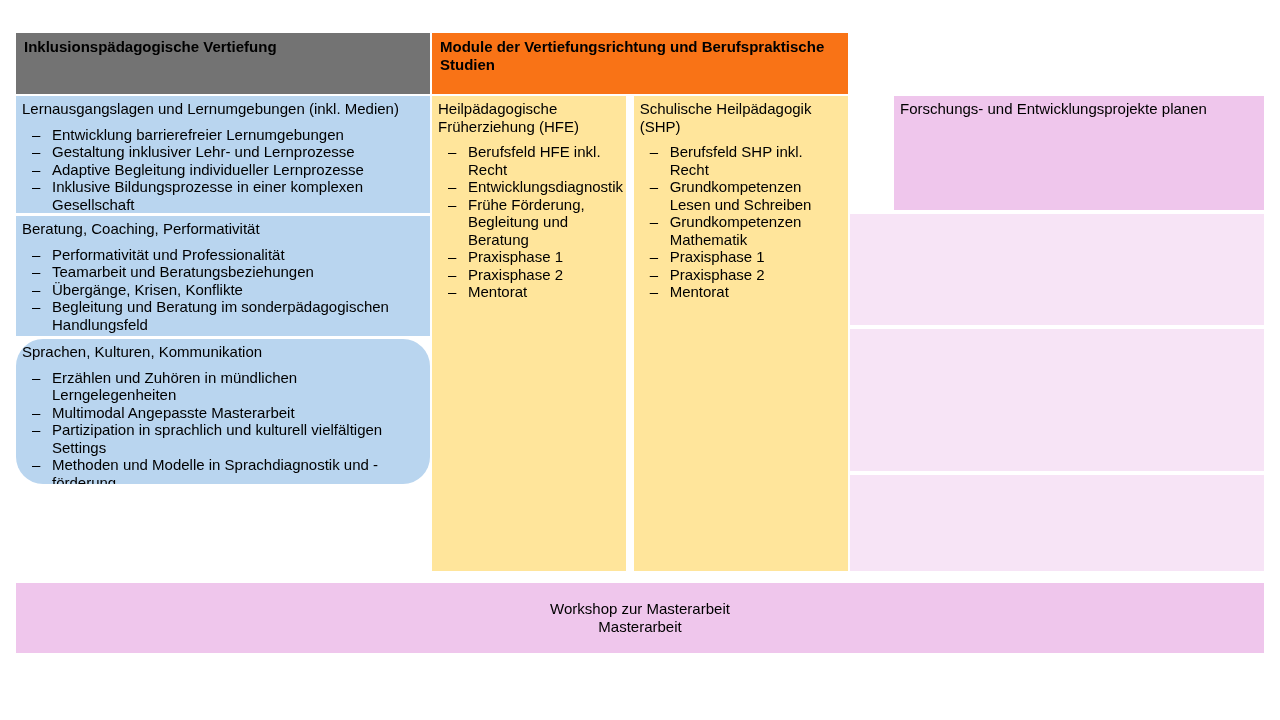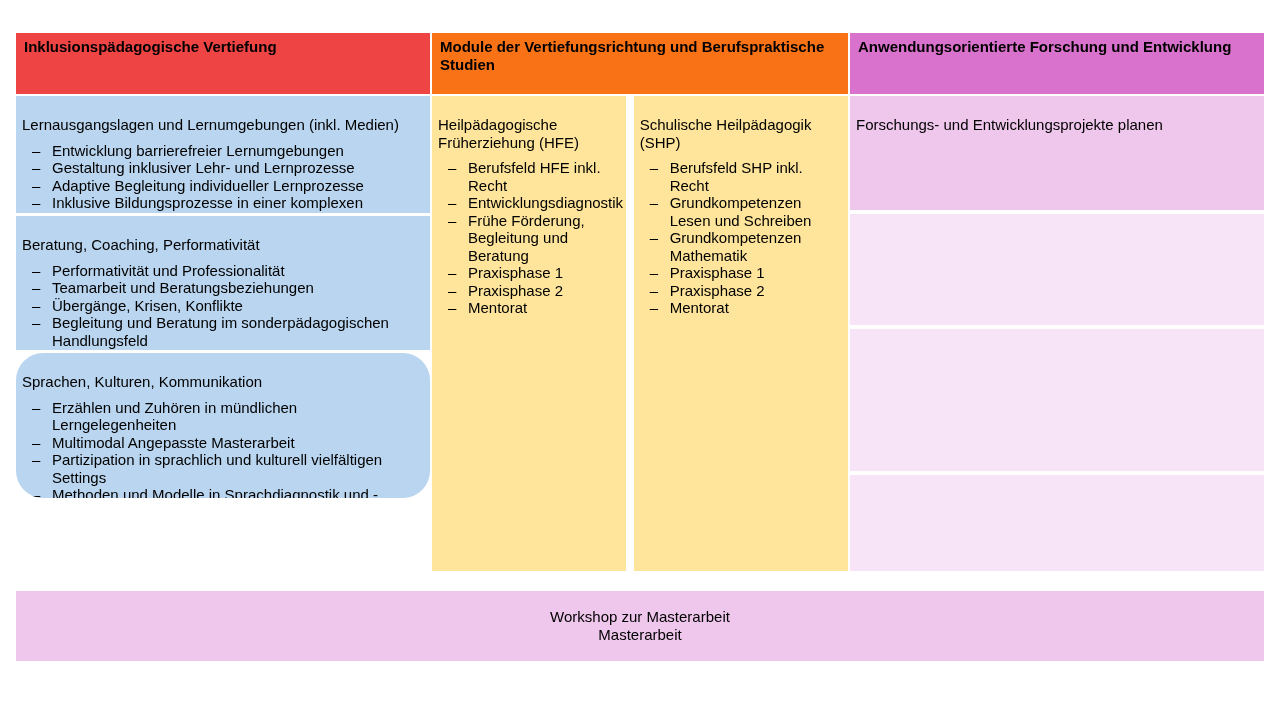--- a/index.html
+++ b/index.html
@@ -27,56 +27,56 @@
     gap: 2px;
     height: 61px;
   }
   .hdr {
     box-sizing: border-box;
     padding: 5px 8px;
     font-size: 15px;
     font-weight: bold;
     line-height: 18px;
   }
-  .hdr.c1 { width: 414px; background: #ef4444; }
+  .hdr.c1 { width: 414px; background: #737373; }
   .hdr.c2 { width: 416px; background: #f97316; }
   .hdr.c3 { width: 414px; background: #D972CC; }
 
   .body-row {
     display: flex;
     gap: 2px;
     margin-top: 2px;
     height: 475px;
   }
   .col { display: flex; flex-direction: column; }
   .col.c1 { width: 414px; gap: 3px; }
   .col.c2 { width: 416px; flex-direction: row; gap: 8px; }
   .col.c3 { width: 414px; gap: 4px; }
 
   .block {
     box-sizing: border-box;
-    padding: 20px 6px;
+    padding: 4px 6px;
     font-size: 15px;
     line-height: 17.5px;
     overflow: hidden;
   }
   .block.blue   { background: #B9D5EF; }
   .block.yellow { background: #FFE59B; }
   .block.pink   { background: #EFC6EC; }
   .block.pale   { background: #F7E4F6; }
 
   .col.c1 .b1 { height: 117px; }
-  .col.c1 .b2 { height: 134px; }
+  .col.c1 .b2 { height: 120px; }
   .col.c1 .b3 { height: 145px; border-radius: 27px; }
   .col.c1 .b4 { height: 90px;  }
 
   .col.c2 .sub1 { width: 205px; height: 475px; }
   .col.c2 .sub2 { width: 227px; height: 475px; }
 
-  .col.c3 .b1 { height: 114px; }
+  .col.c3 .b1 { height: 114px; margin-left: 44px; }
   .col.c3 .b2 { height: 111px; }
   .col.c3 .b3 { height: 142px; }
   .col.c3 .b4 { height: 96px;  }
 
   .btitle { font-weight: normal; }
 
   ul.items {
     list-style: none;
     margin: 8px;
     padding: 0;
@@ -85,42 +85,41 @@
     position: relative;
     padding-left: 22px;
   }
   ul.items li::before {
     content: "\2013";
     position: absolute;
     left: 2px;
   }
 
   .footer {
-    margin-top: 20px;
+    margin-top: 12px;
     height: 70px;
     background: #EFC6EC;
     display: flex;
     flex-direction: column;
     justify-content: center;
     align-items: center;
     font-size: 15px;
     line-height: 18px;
     text-align: center;
   }
 </style>
 </head>
 <body>
 
 <div class="canvas">
   <div class="table">
 
     <div class="header-row">
       <div class="hdr c1">Inklusionspädagogische Vertiefung</div>
       <div class="hdr c2">Module der Vertiefungsrichtung und Berufspraktische Studien</div>
-      <div class="hdr c3">Anwendungsorientierte Forschung und Entwicklung</div>
     </div>
 
     <div class="body-row">
 
       <div class="col c1">
         <div class="block blue b1">
           <div class="btitle">Lernausgangslagen und Lernumgebungen (inkl. Medien)</div>
           <ul class="items">
             <li>Entwicklung barrierefreier Lernumgebungen</li>
             <li>Gestaltung inklusiver Lehr- und Lernprozesse</li>

